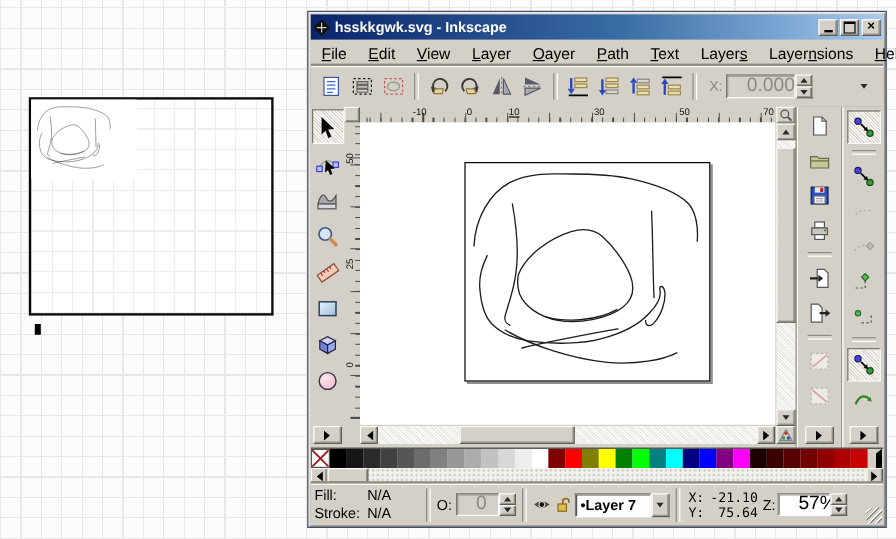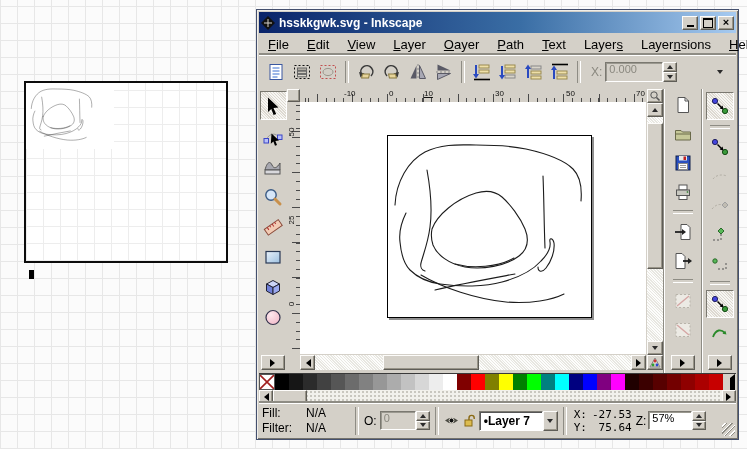--- a/index.html
+++ b/index.html
@@ -26,21 +26,21 @@
   .bo{background:#d4d0c8;border:1px solid;border-color:#fdfcfa #5f5d57 #5f5d57 #fdfcfa;box-shadow:inset -1px -1px 0 #989488;box-sizing:border-box;}
   .glyph-min{width:7px;height:2px;background:#000;margin-top:7px;}
   .glyph-max{width:8px;height:7px;border:1px solid #000;border-top-width:2px;}
   .menubar{position:absolute;left:2px;top:24px;width:477px;height:20px;display:flex;align-items:flex-end;font-size:13px;color:#000;}
   .menu-item{padding:2px 9px;white-space:nowrap;}
   .menu-item .mn{text-decoration:underline;}
   .toolbar{position:absolute;left:2px;top:45px;width:477px;height:33px;border-top:1px solid #fff;box-shadow:0 -2px 0 #8e8c84;display:flex;align-items:center;padding-left:4px;box-sizing:border-box;}
   .tbtn{width:26px;height:26px;display:flex;align-items:center;justify-content:center;flex:none;}
   .tsep{width:2px;height:22px;border-left:1px solid #8e8c84;border-right:1px solid #fff;margin:0 4px;flex:none;}
   .dis-label{color:#8a887f;font-size:12px;margin:0 3px 0 6px;}
-  .spinbox{height:20px;background:#d4d0c8;border:1px solid;border-color:#7a7870 #fff #fff #7a7870;box-shadow:inset 1px 1px 0 #9a988f;display:flex;align-items:flex-start;padding:0 3px;box-sizing:border-box;font-size:11px;color:#8a887f;}
+  .spinbox{height:20px;background:#d4d0c8;border:1px solid;border-color:#7a7870 #fff #fff #7a7870;box-shadow:inset 1px 1px 0 #9a988f;display:flex;align-items:flex-end;padding:0 16px;box-sizing:border-box;font-size:16px;color:#8a887f;}
   .spinbox.en{background:#fff;color:#000;}
   .spincol{width:14px;height:20px;display:flex;flex-direction:column;flex:none;}
   .spincol>div{flex:1;display:flex;align-items:center;justify-content:center;}
   .tri-u{width:0;height:0;border:3px solid transparent;border-bottom:4px solid #2a2a2a;margin-top:-3px;}
   .tri-d{width:0;height:0;border:3px solid transparent;border-top:4px solid #2a2a2a;margin-bottom:-3px;}
   .tri-r{width:0;height:0;border:4px solid transparent;border-left:5px solid #000;margin-right:-3px;}
   .tri-l{width:0;height:0;border:4px solid transparent;border-right:5px solid #000;margin-left:-3px;}
   .overflow-v{margin-left:auto;margin-right:8px;width:16px;height:18px;display:flex;align-items:center;justify-content:center;}
   
   .toolbox{position:absolute;left:2px;top:79px;width:28px;height:285px;display:flex;flex-direction:column;align-items:center;padding-top:2px;box-sizing:border-box;}
@@ -568,21 +568,21 @@
       <div class="thumb bo"></div>
       <div class="btn bo" style="right:0;left:auto;position:absolute;">
           <span class="tri-r"></span>
         </div>
     </div>
 
     <div class="statusbar">
       <div class="fs-block">
         <span>Fill:</span>
         <span>N/A</span>
-        <span>Filter:</span>
+        <span>Stroke:</span>
         <span>N/A</span>
       </div>
       <div class="ssep"></div>
       <span>O:</span>
       <div class="spinbox o-spin" style="margin-left:3px;">
           <span>0</span>
         </div>
       <div class="spincol" style="height:19px;">
         <div class="bo">
             <span class="tri-u"></span>
@@ -603,21 +603,21 @@
       <div class="layerbox">
         <span>•</span>
         <span>Layer 7</span>
       </div>
       <div class="layerdrop bo">
           <span class="tri-d"></span>
         </div>
       <div class="ssep"></div>
       <div class="xy-block">
         <span>X:</span>
-        <span class="val">-27.53</span>
+        <span class="val">-21.10</span>
         <span>Y:</span>
         <span class="val">75.64</span>
       </div>
       <span style="margin-left:4px;">Z:</span>
       <div class="spinbox en" style="width:44px;margin-left:2px;height:19px;">
           <span>57%</span>
         </div>
       <div class="spincol" style="height:19px;">
         <div class="bo">
             <span class="tri-u"></span>

